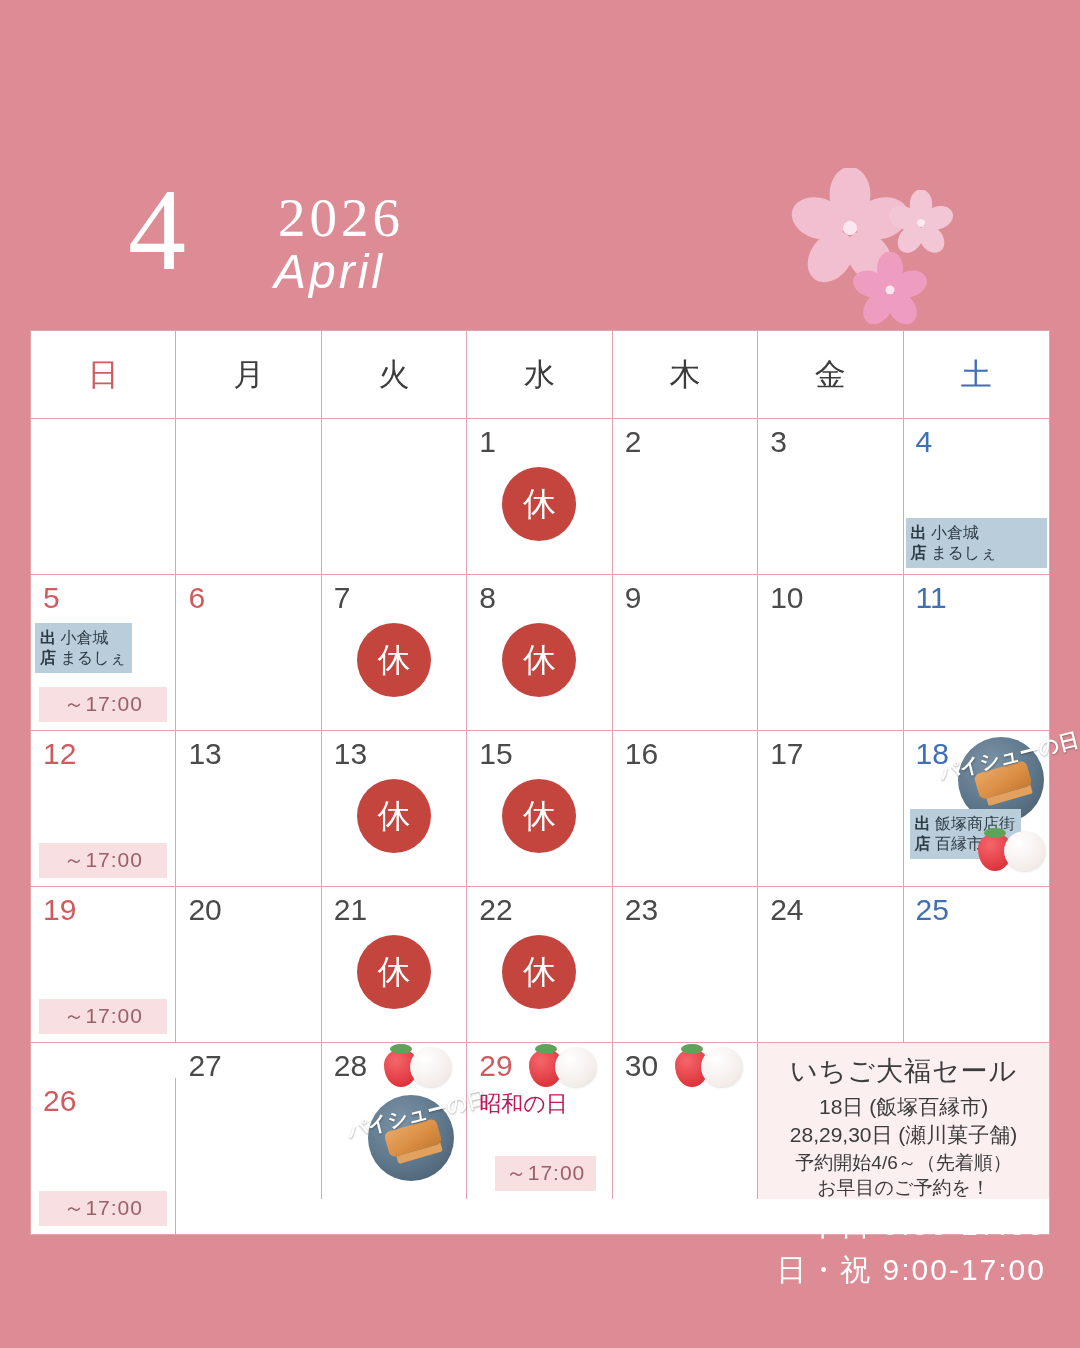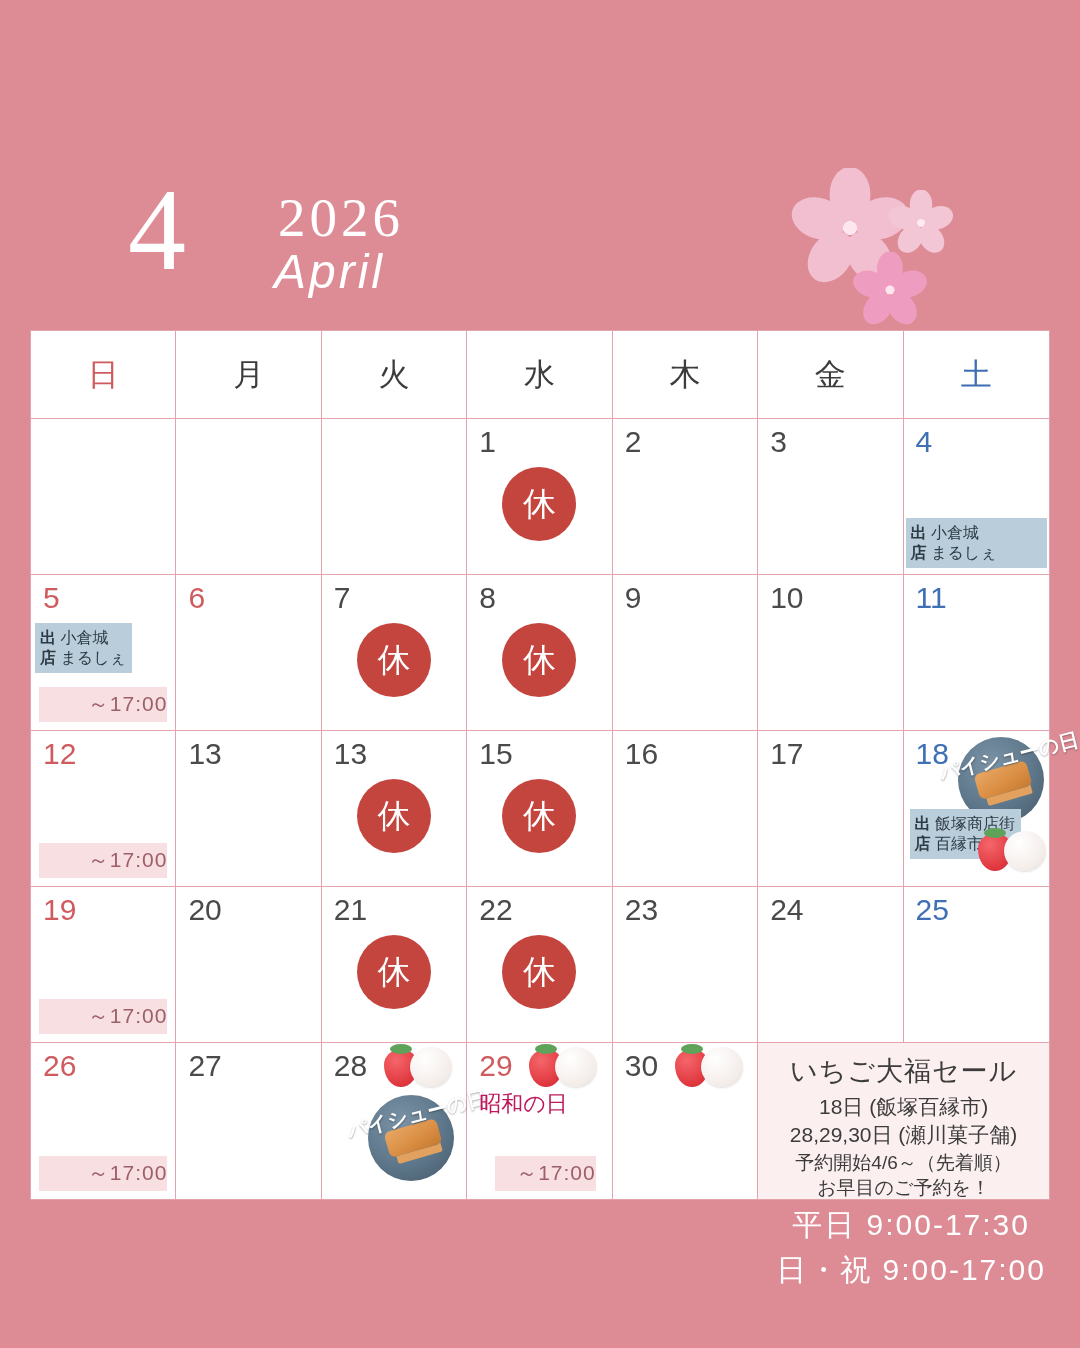--- a/index.html
+++ b/index.html
@@ -139,21 +139,21 @@
 
   
   .time-chip {
     position: absolute;
     left: 8px;
     right: 8px;
     bottom: 8px;
     background: #f7dfe2;
     color: #9d6068;
     font-size: 21px;
-    text-align: right;
+    text-align: center;
     padding: 3px 0 4px;
     letter-spacing: 1px;
   }
   .time-chip.narrow {
     left: 28px;
     right: 16px;
   }
 
   
   .pie-photo {
@@ -260,21 +260,20 @@
     position: absolute;
     right: 34px;
     top: 1202px;
     text-align: right;
     color: #ffffff;
   }
   .hours div {
     font-size: 30px;
     letter-spacing: 2px;
     line-height: 1.5;
-    text-align: center;
   }
 </style>
 </head>
 <body>
 
 <div class="header">
   <div class="month-number">4</div>
   <div class="year-label">2026</div>
   <div class="month-name">April</div>
 
@@ -429,21 +428,21 @@
   <div class="cell">
     <div class="daynum">23</div>
   </div>
   <div class="cell">
     <div class="daynum">24</div>
   </div>
   <div class="cell">
     <div class="daynum sat">25</div>
   </div>
 
-  <div class="cell row-last-cell" style="border-bottom:none;">
+  <div class="cell row-last-cell" style="border-bottom:none;margin-top:35px;">
     <div class="daynum sun">26</div>
     <div class="time-chip">～17:00</div>
   </div>
   <div class="cell" style="border-bottom:none;">
     <div class="daynum">27</div>
   </div>
   <div class="cell" style="border-bottom:none;">
     <div class="daynum">28</div>
     <div class="daifuku" style="left:62px; top:0px;">
       <span class="berry"></span>

